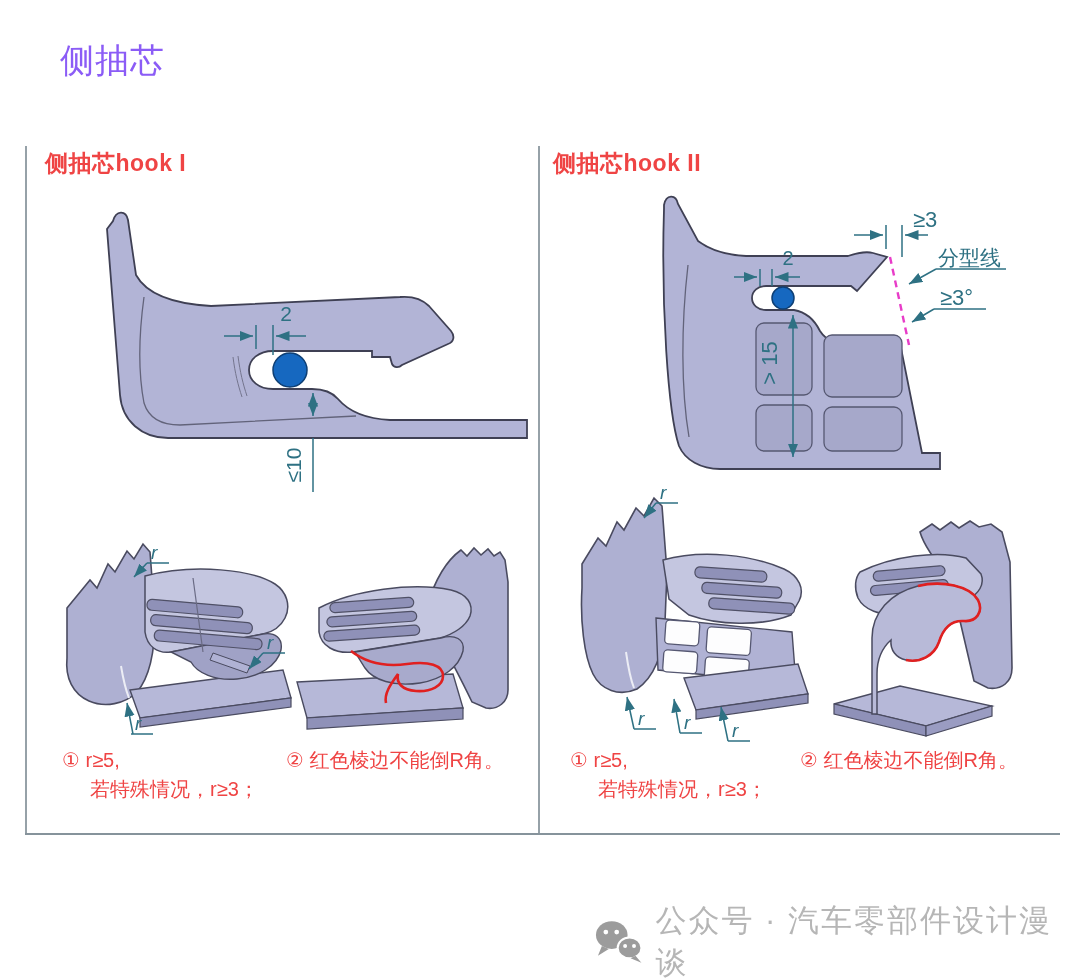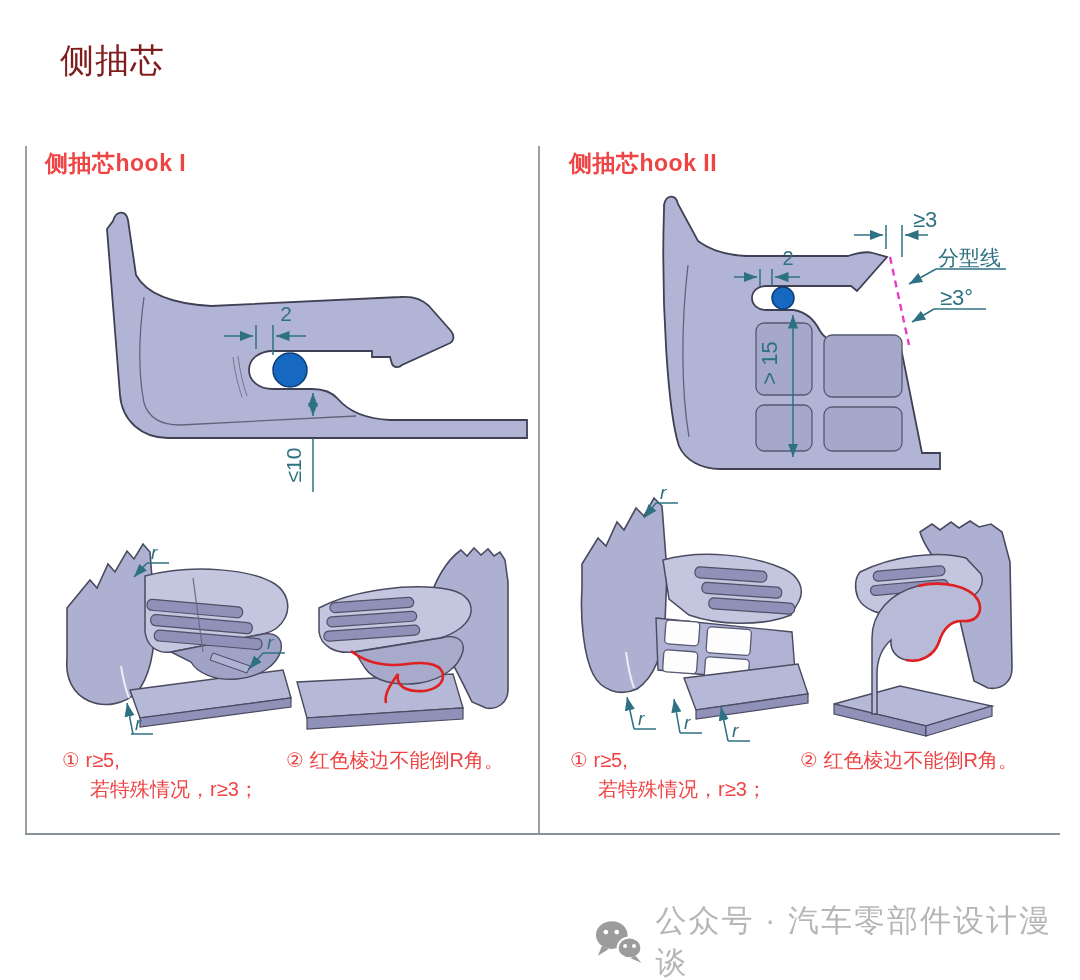--- a/index.html
+++ b/index.html
@@ -2,21 +2,21 @@
 <html><head>
 <meta charset="utf-8">
 <style>
   html,body{margin:0;padding:0;}
   body{
     width:1080px;height:980px;position:relative;background:#ffffff;
     font-family:"Liberation Sans","DejaVu Sans",sans-serif;overflow:hidden;
   }
   .abs{position:absolute;}
   .page-title{
-    left:60px;top:38px;font-size:34px;font-weight:500;color:#7f1d1d;letter-spacing:1px;
+    left:60px;top:38px;font-size:34px;font-weight:500;color:#8b5cf6;letter-spacing:1px;
   }
   .vline{width:2px;background:#96a1a8;}
   .hline{height:2px;background:#86939b;}
   .panel-header{
     top:148px;font-size:23px;font-weight:bold;color:#ef4444;letter-spacing:.5px;
   }
   .note{
     font-size:20px;color:#ef4444;line-height:29px;white-space:nowrap;
   }
   .note .indent{padding-left:28px;}
@@ -32,21 +32,21 @@
 </head>
 <body>
 
 <div class="abs page-title">侧抽芯</div>
 
 <div class="abs vline" style="left:25px;top:146px;height:687px;"></div>
 <div class="abs vline" style="left:538px;top:146px;height:687px;"></div>
 <div class="abs hline" style="left:25px;top:833px;width:1035px;"></div>
 
 <div class="abs panel-header" style="left:45px;">侧抽芯hook I</div>
-<div class="abs panel-header" style="left:553px;margin-left:16px;">侧抽芯hook II</div>
+<div class="abs panel-header" style="left:553px;">侧抽芯hook II</div>
 
 <svg class="abs" style="left:60px;top:205px;" width="470" height="295" viewBox="0 0 470 295">
   <defs>
     <marker id="arw" markerWidth="10" markerHeight="8" refX="9" refY="3.4" orient="auto">
       <path d="M0,0 L9,3.4 L0,6.8 Z" fill="#2e7183"></path>
     </marker>
     <marker id="arwS" markerWidth="10" markerHeight="8" refX="9" refY="3.4" orient="auto-start-reverse">
       <path d="M0,0 L9,3.4 L0,6.8 Z" fill="#2e7183"></path>
     </marker>
   </defs>

